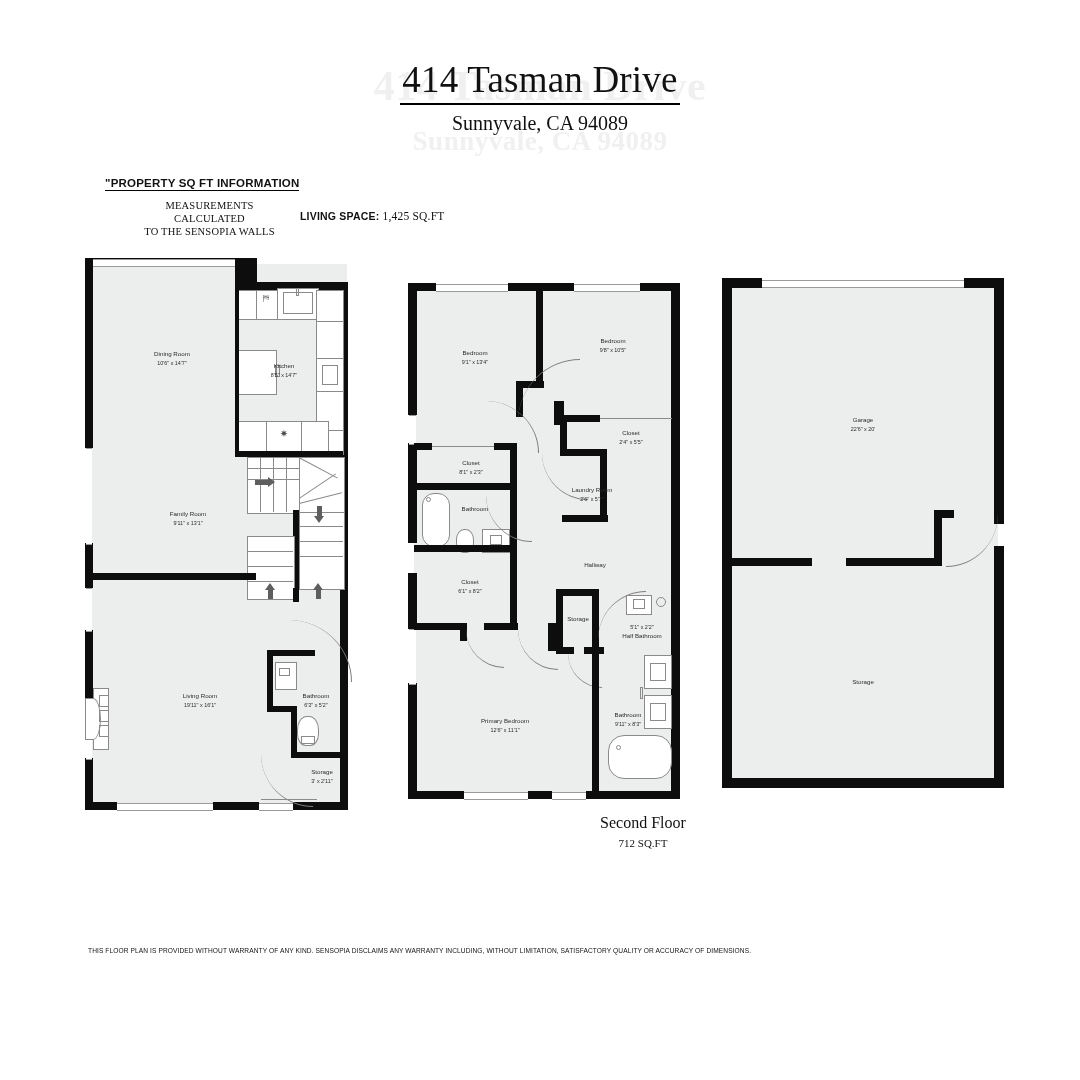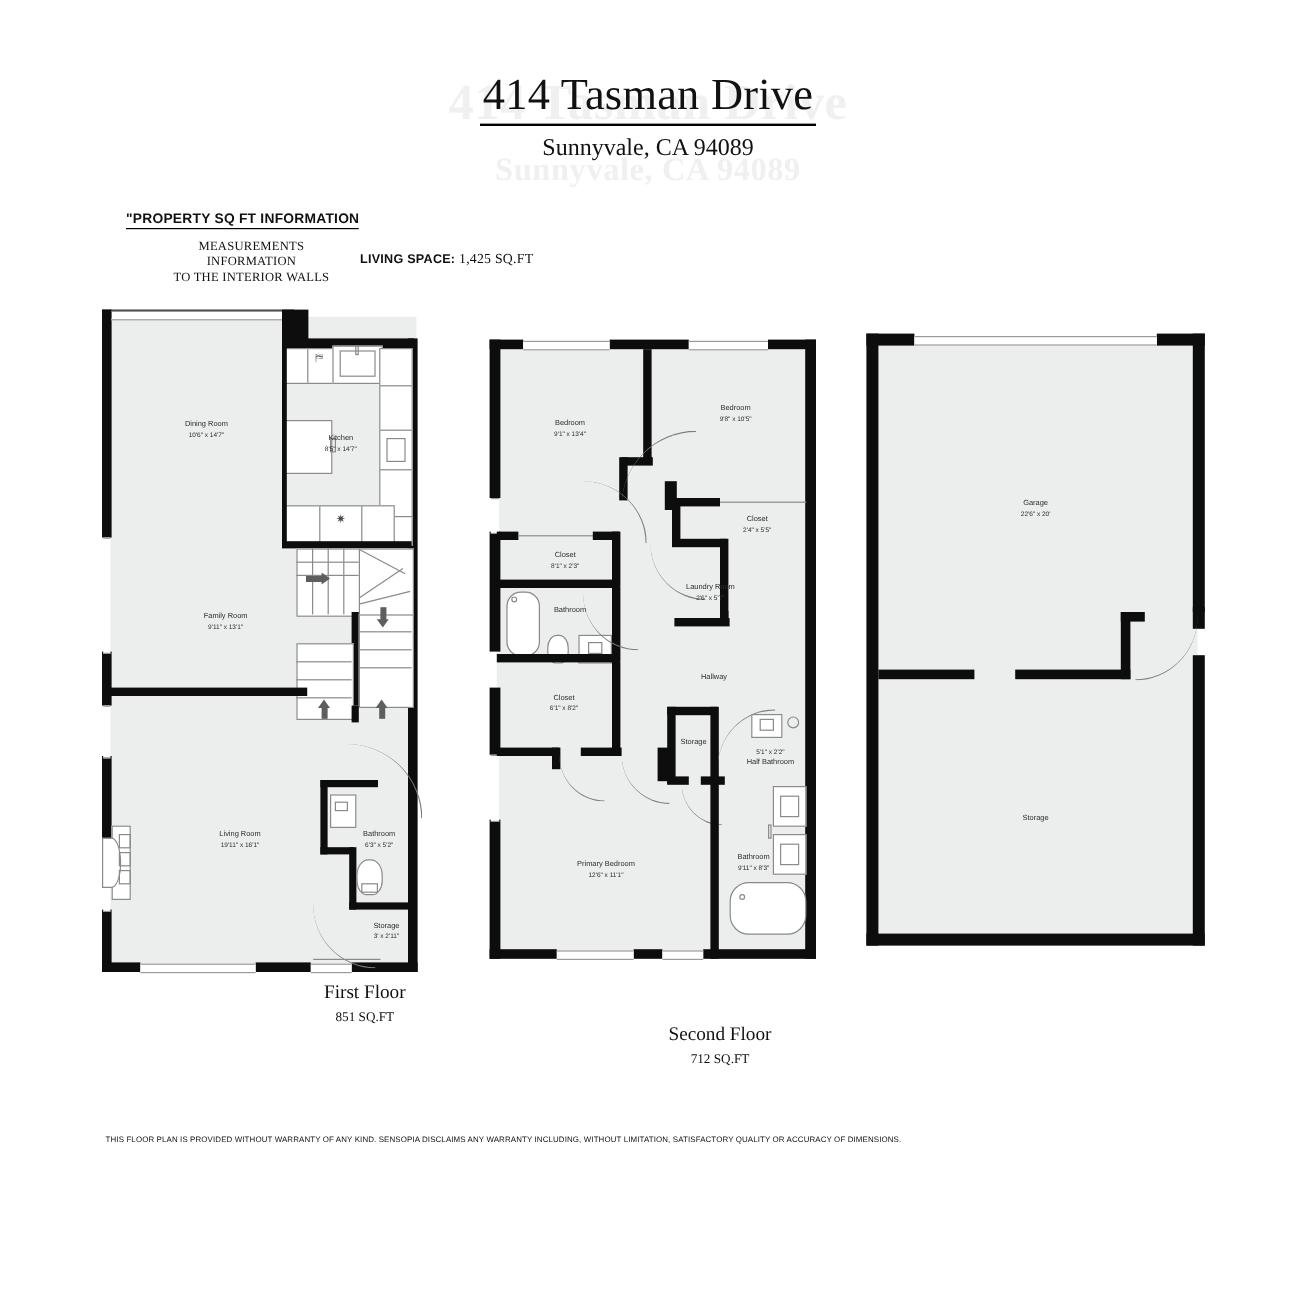--- a/index.html
+++ b/index.html
@@ -108,22 +108,22 @@
 <div class="page">
 
   <div class="ghost g1">414 Tasman Drive</div>
   <div class="ghost g2">Sunnyvale, CA 94089</div>
 
   <div class="title"><span>414 Tasman Drive</span></div>
   <div class="subtitle">Sunnyvale, CA 94089</div>
 
   <div class="sqft-head">"PROPERTY SQ FT INFORMATION</div>
   <div class="sqft-note">
-    <div>MEASUREMENTS INFORMATION</div>
-    <div>TO THE INTERIOR WALLS</div>
+    <div>MEASUREMENTS CALCULATED</div>
+    <div>TO THE SENSOPIA WALLS</div>
   </div>
   <div class="living-space">
     <b>LIVING SPACE:</b>
     <span>1,425 SQ.FT</span>
   </div>
 
   <div class="plan" style="left:85px;top:258px;width:268px;height:552px;">
 
     <div class="fill" style="left:6px;top:6px;width:256px;height:540px;"></div>
 
@@ -245,24 +245,20 @@
     <div class="rlabel" style="left:196px;top:434px;width:70px;">
       <span>Bathroom</span>
       <span class="dim">6'3" x 5'2"</span>
     </div>
     <div class="rlabel" style="left:202px;top:510px;width:70px;">
       <span>Storage</span>
       <span class="dim">3' x 2'11"</span>
     </div>
   </div>
 
-  <div class="floor-label" style="left:215px;top:818px;width:178px;">
-    <span>First Floor</span>
-    <span class="sq">851 SQ.FT</span>
-  </div>
 
   <div class="plan" style="left:408px;top:283px;width:272px;height:522px;">
 
     <div class="fill" style="left:6px;top:6px;width:260px;height:510px;"></div>
 
     <div class="wall" style="left:0;top:0;width:28px;height:8px;"></div>
     <div class="wall" style="left:100px;top:0;width:66px;height:8px;"></div>
     <div class="wall" style="left:232px;top:0;width:40px;height:8px;"></div>
     <div class="winline" style="left:28px;top:1px;width:72px;height:6px;"></div>
     <div class="winline" style="left:166px;top:1px;width:66px;height:6px;"></div>
@@ -385,21 +381,21 @@
     <div class="rlabel" style="left:42px;top:434px;width:110px;">
       <span>Primary Bedroom</span>
       <span class="dim">12'6" x 11'1"</span>
     </div>
     <div class="rlabel" style="left:182px;top:428px;width:76px;">
       <span>Bathroom</span>
       <span class="dim">9'11" x 8'3"</span>
     </div>
   </div>
 
-  <div class="floor-label" style="left:511px;top:813px;width:178px;margin-top:40px;">
+  <div class="floor-label" style="left:554px;top:813px;width:178px;">
     <span>Second Floor</span>
     <span class="sq">712 SQ.FT</span>
   </div>
 
   <div class="plan" style="left:722px;top:278px;width:282px;height:516px;">
 
     <div class="fill" style="left:6px;top:6px;width:270px;height:504px;"></div>
 
     <div class="wall" style="left:0;top:0;width:40px;height:10px;"></div>
     <div class="wall" style="left:242px;top:0;width:40px;height:10px;"></div>

